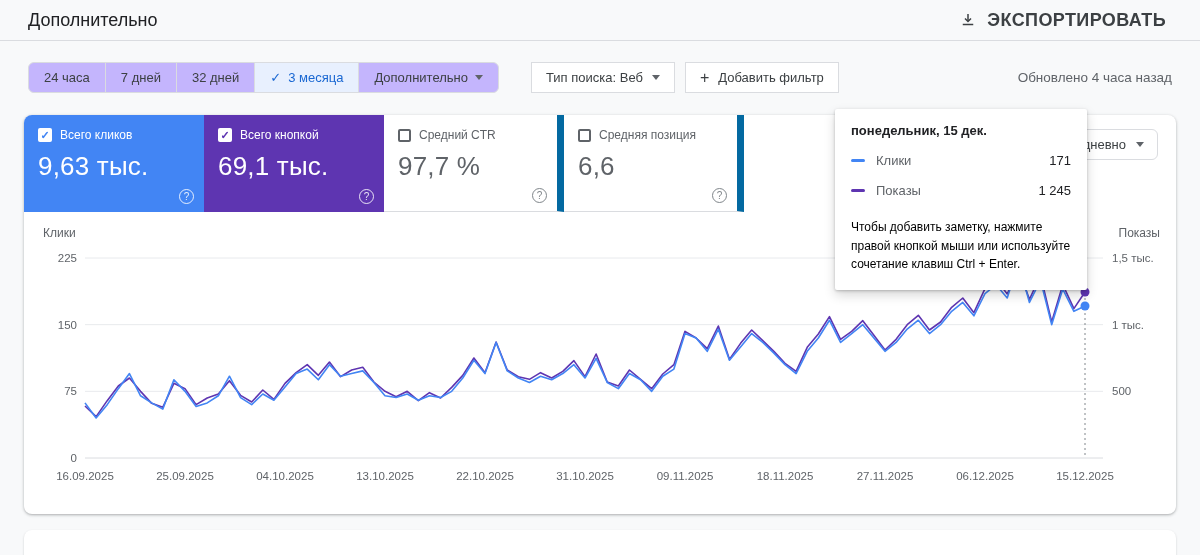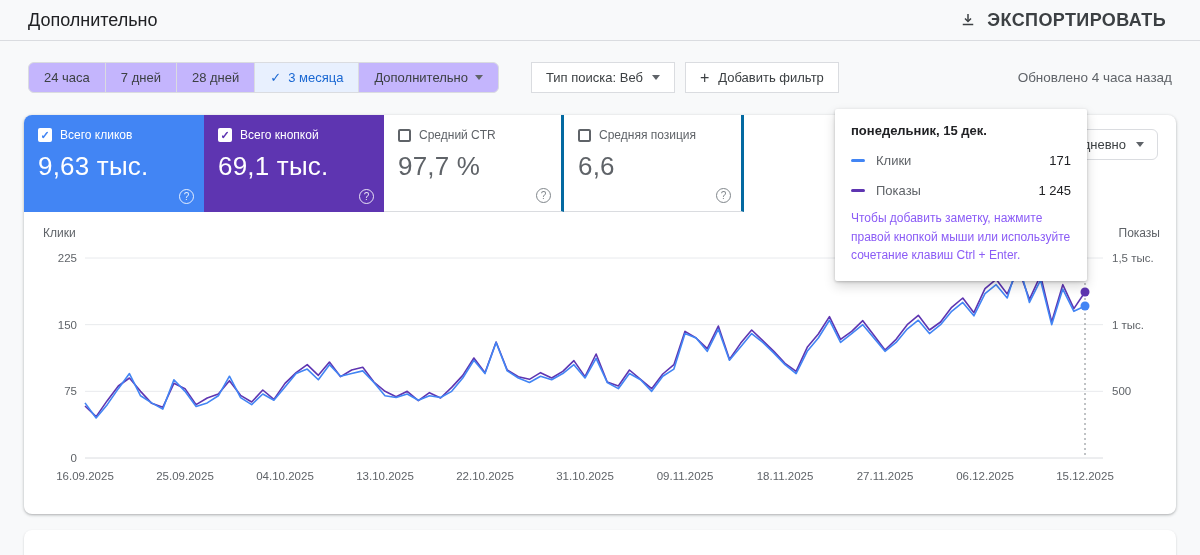--- a/index.html
+++ b/index.html
@@ -37,21 +37,21 @@
   .updated { margin-left:auto; font-size:13.5px; color:#5f6368; }
 
   
   .card { position:relative; margin:12px 24px 0; background:#fff; border-radius:8px;
     box-shadow:0 1px 2px rgba(60,64,67,.25), 0 1px 3px 1px rgba(60,64,67,.12); }
 
   .metrics { display:flex; }
   .metric { position:relative; width:180px; height:97px; padding:13px 14px; cursor:pointer; }
   .metric.blue { background:#4285f4; color:#fff; border-top-left-radius:8px; }
   .metric.purple { background:#5e35b1; color:#fff; }
-  .metric.plain { background:#fff; color:#5f6368; border-right:3px solid #0369a1; border-bottom:1px solid #dadce0; }
+  .metric.plain { background:#fff; color:#5f6368; border-right:7px solid #0369a1; border-bottom:1px solid #dadce0; }
   .metric-top { display:flex; align-items:center; gap:8px; font-size:12px; }
   .metric-value { font-size:26px; margin-top:9px; letter-spacing:.2px; }
   .cb { width:14px; height:14px; border-radius:2px; display:flex; align-items:center;
     justify-content:center; font-size:11px; font-weight:bold; flex:0 0 auto; }
   .blue .cb { background:#fff; color:#4285f4; }
   .purple .cb { background:#fff; color:#5e35b1; }
   .plain .cb { width:13px; height:13px; border:2px solid #5f6368; background:#fff; color:transparent; }
   .help { position:absolute; right:10px; bottom:8px; width:15px; height:15px; border-radius:50%;
     font-size:10px; display:flex; align-items:center; justify-content:center; cursor:pointer; }
   .blue .help, .purple .help { border:1px solid rgba(255,255,255,.85); color:rgba(255,255,255,.85); }
@@ -61,21 +61,21 @@
     background:#fff; border:1px solid #dadce0; border-radius:6px; font-size:13px; color:#3c4043;
     display:flex; align-items:center; gap:10px; z-index:1; }
 
   
   .tooltip { position:absolute; top:-6px; left:811px; width:252px; background:#fff; border-radius:2px;
     box-shadow:0 1px 3px rgba(0,0,0,.22), 0 5px 12px rgba(0,0,0,.16); padding:14px 16px 16px; z-index:5; }
   .tt-title { font-size:13px; font-weight:700; color:#202124; }
   .tt-row { display:flex; align-items:center; gap:11px; margin-top:15px; font-size:13px; color:#5f6368; }
   .tt-dash { width:14px; height:3px; border-radius:2px; flex:0 0 auto; }
   .tt-val { margin-left:auto; color:#202124; }
-  .tt-note { margin-top:11px; font-size:12px; color:#8b5cf6; line-height:1.55; }
+  .tt-note { margin-top:20px; font-size:12px; color:#000000; line-height:1.55; }
 
   
   .chart-section { padding:0 16px 22px; }
   .axis-titles { display:flex; justify-content:space-between; font-size:12px; color:#5f6368;
     margin-top:14px; padding-left:3px; }
   svg.chart { display:block; width:1120px; height:252px; }
   svg.chart text { font-size:11.5px; fill:#5f6368; font-family:"Liberation Sans", sans-serif; }
 
   .bottom-card { margin:16px 24px 0; height:34px; background:#fff; border-radius:8px 8px 0 0;
     box-shadow:0 1px 2px rgba(60,64,67,.25); }
@@ -99,21 +99,21 @@
 
 <div class="filter-row">
   <div class="seg-group">
     <button class="seg">
       <span>24 часа</span>
     </button>
     <button class="seg">
       <span>7 дней</span>
     </button>
     <button class="seg">
-      <span>28 дней</span>
+      <span>32 дней</span>
     </button>
     <button class="seg selected">
       <span class="check-glyph">✓</span>
       <span>3 месяца</span>
     </button>
     <button class="seg">
       <span>Дополнительно</span>
       <span class="caret"></span>
     </button>
   </div>

